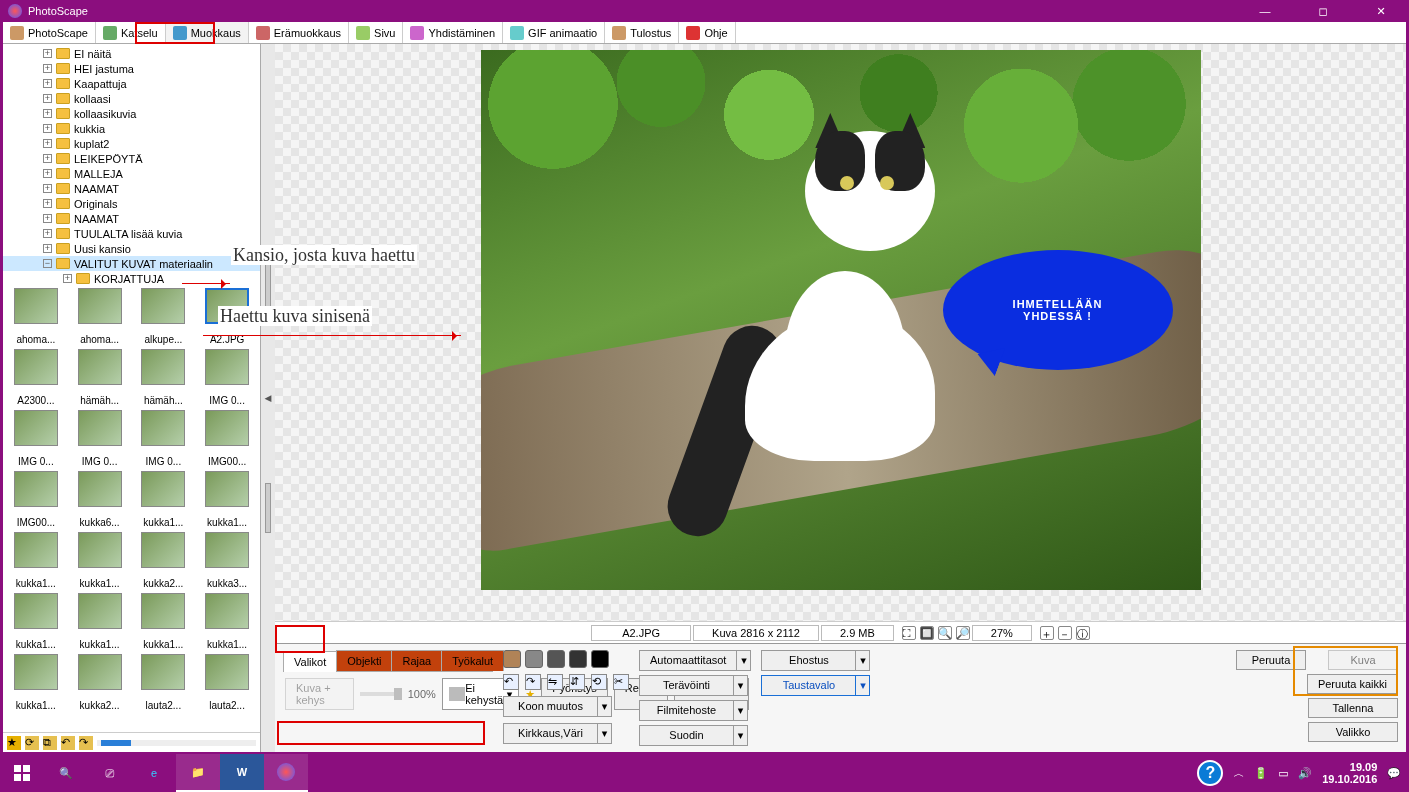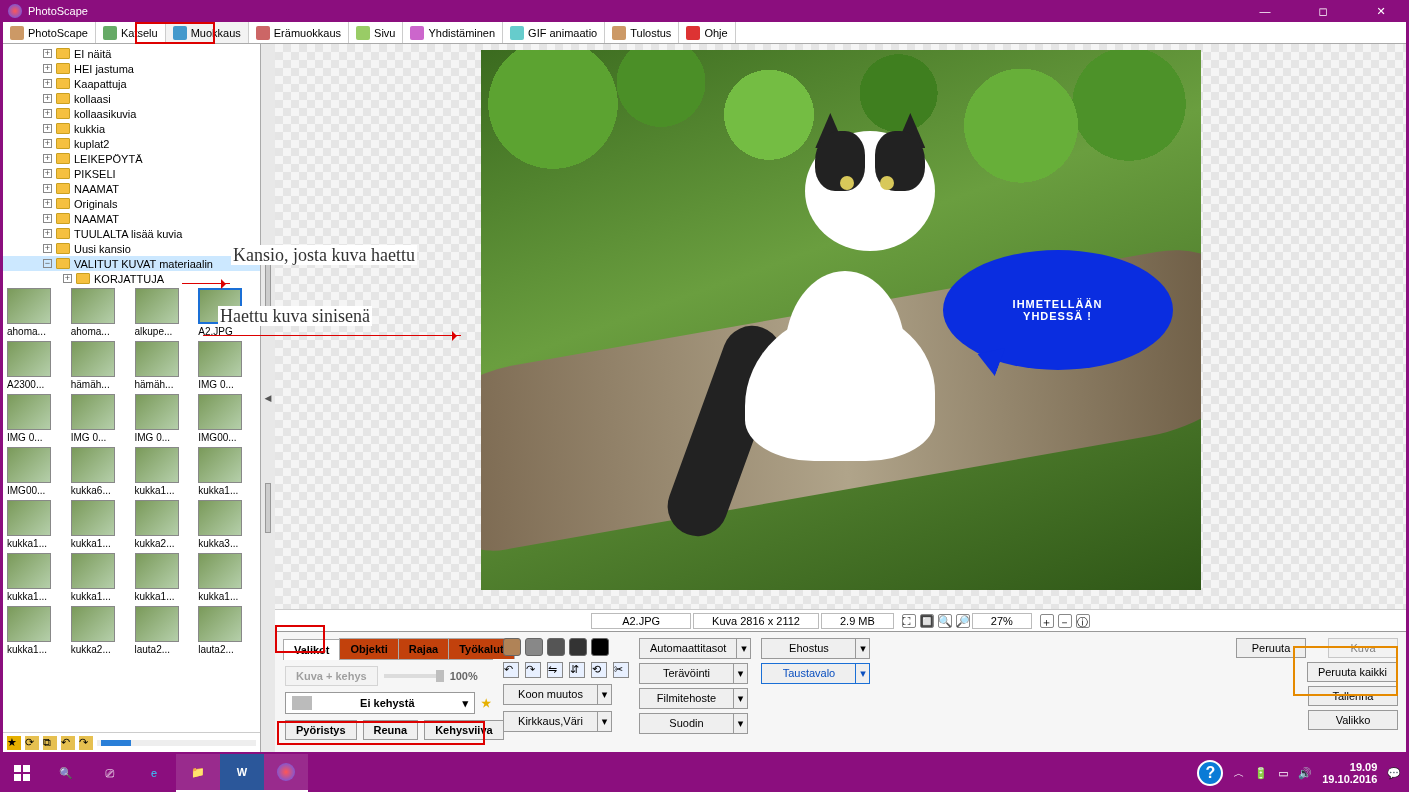--- a/index.html
+++ b/index.html
@@ -27,21 +27,21 @@
 .leftpanel { width: 258px; display: flex; flex-direction: column; border-right: 1px solid #aaa; background: #fff; }
 .tree { flex: 0 0 240px; overflow-y: auto; padding: 2px 0; }
 .tree-row { display: flex; align-items: center; height: 15px; padding-left: 40px; gap: 4px; white-space: nowrap; }
 .tree-row .plusbox { width: 9px; height: 9px; border: 1px solid #888; text-align: center; line-height: 7px; font-size: 9px; color: #555; flex-shrink: 0; }
 .tree-row .folder { width: 14px; height: 11px; background: #f5c03f; border: 1px solid #caa020; border-radius: 1px; flex-shrink: 0; }
 .tree-row.selected { background: #cce8ff; }
 .tree-row.child { padding-left: 60px; }
 
 .thumbs { flex: 1; overflow-y: auto; padding: 4px; }
 .thumb-grid { display: grid; grid-template-columns: repeat(4, 1fr); gap: 4px 6px; }
-.thumb { display: flex; flex-direction: column; gap: 2px; }
+.thumb { display: flex; flex-direction: column; align-items: center; gap: 10px; }
 .thumb .img { width: 44px; height: 36px; background: linear-gradient(135deg,#7a9a5a,#b5cfaa); border: 1px solid #888; }
 .thumb.selected .img { border: 2px solid #1a6fd6; }
 .thumb .lbl { font-size: 10px; white-space: nowrap; overflow: hidden; text-overflow: ellipsis; max-width: 50px; }
 
 .thumbbar { height: 20px; display: flex; align-items: center; gap: 4px; padding: 0 4px; border-top: 1px solid #ccc; }
 .thumbbar .tico { width: 14px; height: 14px; background: #e6c050; display: inline-block; }
 .thumbbar .scrollstub { flex: 1; height: 6px; background: #eee; position: relative; }
 .thumbbar .scrollstub::after { content: ""; position: absolute; left: 4px; width: 30px; height: 6px; background: #2a7fd8; }
 
 
@@ -78,25 +78,25 @@
 .bubble::after { content: ""; position: absolute; bottom: -2px; left: 28px; width: 30px; height: 30px; background: #0a2de0; clip-path: polygon(0 0, 80% 50%, 0 100%); transform: rotate(200deg); }
 
 
 .infobar { height: 22px; background: #fff; display: flex; align-items: center; justify-content: center; gap: 2px; border-top: 1px solid #ccc; }
 .infobar .cell { border: 1px solid #bbb; padding: 1px 18px; min-width: 100px; text-align: center; background: #fff; }
 .infobar .icons { display: flex; gap: 4px; align-items: center; margin-left: 6px; }
 .infobar .ico { width: 14px; height: 14px; display: inline-block; border: 1px solid #888; border-radius: 2px; }
 
 
 .toolarea { display: flex; padding: 6px 8px; gap: 10px; border-top: 1px solid #999; background: #f6f6f6; }
-.tooltabs-col { width: 210px; font-weight: bold; }
+.tooltabs-col { width: 210px; }
 .tooltabs { display: flex; border-bottom: 1px solid #aaa; }
 .tooltab { padding: 4px 10px; border: 1px solid #aaa; border-bottom: none; background: #c2410c; margin-right: -1px; cursor: pointer; }
 .tooltab.active { background: #fff; position: relative; top: 1px; }
-.tooltabs-body { padding: 6px 2px; display: flex; flex-direction: column; gap: 6px; }
+.tooltabs-body { padding: 6px 2px; display: flex; flex-direction: row; gap: 6px; }
 .btnrow { display: flex; gap: 6px; }
 .btn { border: 1px solid #999; background: #efefef; padding: 3px 10px; cursor: pointer; }
 .sliderrow { display: flex; align-items: center; gap: 6px; opacity: .6; }
 .slider { width: 60px; height: 4px; background: #ccc; position: relative; }
 .slider::after { content: ""; position: absolute; right: 0; top: -4px; width: 8px; height: 12px; background: #999; }
 .selectrow { display: flex; align-items: center; gap: 6px; }
 .select { flex: 1; border: 1px solid #999; background: #fff; padding: 3px 6px; display: flex; align-items: center; justify-content: space-between; }
 .select .swatch { width: 20px; height: 14px; background: #bbb; }
 .star { color: #e6b000; }
 
@@ -231,21 +231,21 @@
             <span>kuplat2</span>
           </div>
           <div class="tree-row">
             <span class="plusbox">+</span>
             <span class="folder"></span>
             <span>LEIKEPÖYTÄ</span>
           </div>
           <div class="tree-row">
             <span class="plusbox">+</span>
             <span class="folder"></span>
-            <span>PIKSELI</span>
+            <span>MALLEJA</span>
           </div>
           <div class="tree-row">
             <span class="plusbox">+</span>
             <span class="folder"></span>
             <span>NAAMAT</span>
           </div>
           <div class="tree-row">
             <span class="plusbox">+</span>
             <span class="folder"></span>
             <span>Originals</span>

